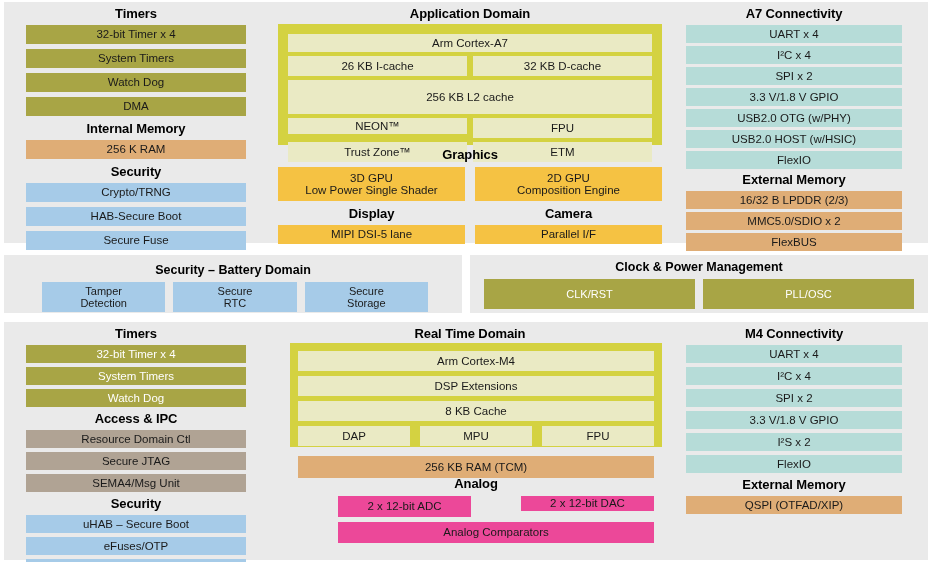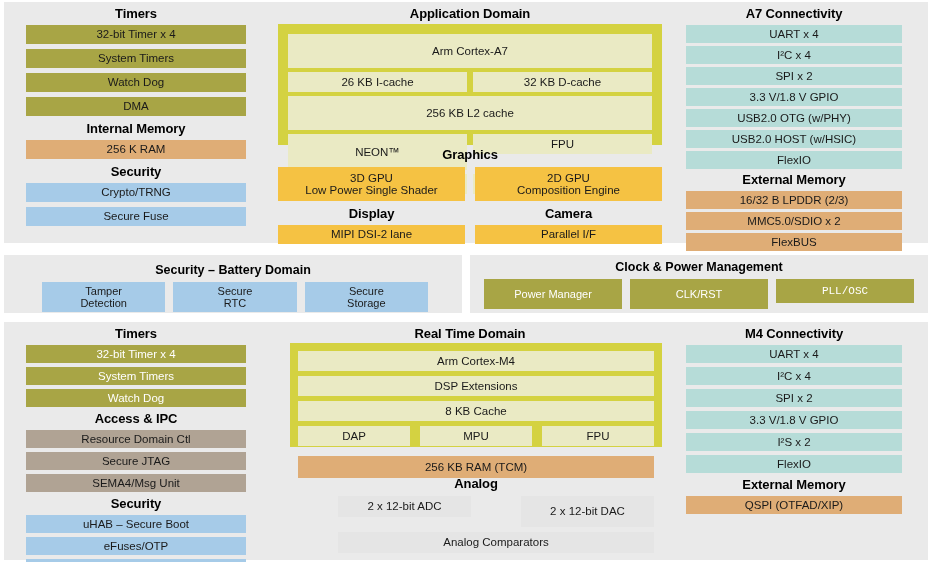--- a/index.html
+++ b/index.html
@@ -33,21 +33,21 @@
   }
   .bar.two{line-height:12.5px;}
 
   
   .c-olive   {background:#a8a545;}
   .c-olive-w {background:#a8a545;color:#ffffff;}
   .c-tan     {background:#dfad76;}
   .c-blue    {background:#a6cbe8;}
   .c-teal    {background:#b6dcd8;}
   .c-brown   {background:#b0a394;}
-  .c-gray    {background:#e5e5e5;margin-left:40px;}
+  .c-gray    {background:#ec4899;margin-left:40px;}
   .c-amber   {background:#f5c243;}
   .c-pale    {background:#eaeac4;}
 
   
   .corebox{position:absolute;background:#d4d241;box-sizing:border-box;}
 
   
   #c-top-left{left:26px;top:6px;width:220px;}
   #c-top-left .hdr{margin:0 0 3px 0;}
   #c-top-left .bar{height:19px;margin-bottom:5px;}
@@ -91,36 +91,37 @@
   <div class="col" id="c-top-left">
     <div class="hdr">Timers</div>
     <div class="bar c-olive">32-bit Timer x 4</div>
     <div class="bar c-olive">System Timers</div>
     <div class="bar c-olive">Watch Dog</div>
     <div class="bar c-olive">DMA</div>
     <div class="hdr" style="margin:2px 0 3px 0;">Internal Memory</div>
     <div class="bar c-tan">256 K RAM</div>
     <div class="hdr" style="margin:2px 0 3px 0;">Security</div>
     <div class="bar c-blue">Crypto/TRNG</div>
+    <div class="bar c-blue">HAB-Secure Boot</div>
     <div class="bar c-blue">Secure Fuse</div>
   </div>
 
   <div class="col" id="c-top-center">
     <div class="hdr">Application Domain</div>
   </div>
 
   <div class="corebox appbox" style="padding:10px;">
-    <div class="bar c-pale" style="height:34px;margin-bottom:4px;">Arm Cortex-A7</div>
+    <div class="bar c-pale" style="height:18px;margin-bottom:4px;">Arm Cortex-A7</div>
     <div class="row2" style="margin-bottom:4px;">
       <div class="bar c-pale flex1" style="height:20px;">26 KB I-cache</div>
       <div class="bar c-pale flex1" style="height:20px;">32 KB D-cache</div>
     </div>
     <div class="bar c-pale" style="height:34px;margin-bottom:4px;">256 KB L2 cache</div>
     <div class="row2" style="margin-bottom:4px;">
-      <div class="bar c-pale flex1" style="height:36px;">NEON™</div>
+      <div class="bar c-pale flex1" style="height:16px;">NEON™</div>
       <div class="bar c-pale flex1" style="height:20px;">FPU</div>
     </div>
     <div class="row2">
       <div class="bar c-pale flex1" style="height:20px;">Trust Zone™</div>
       <div class="bar c-pale flex1" style="height:20px;">ETM</div>
     </div>
   </div>
 
   <div class="col" style="left:278px;top:147px;width:384px;">
     <div class="hdr">Graphics</div>
@@ -132,21 +133,21 @@
       <div class="bar c-amber two flex1" style="height:34px;flex-direction:column;">
         <span>2D GPU</span>
         <span>Composition Engine</span>
       </div>
     </div>
     <div class="row2" style="margin-top:5px;gap:10px;">
       <div class="hdr flex1">Display</div>
       <div class="hdr flex1">Camera</div>
     </div>
     <div class="row2" style="margin-top:3px;gap:10px;">
-      <div class="bar c-amber flex1" style="height:19px;">MIPI DSI-2 lane</div>
+      <div class="bar c-amber flex1" style="height:19px;">MIPI DSI-5 lane</div>
       <div class="bar c-amber flex1" style="height:19px;">Parallel I/F</div>
     </div>
   </div>
 
   <div class="col" id="c-top-right">
     <div class="hdr" style="margin-bottom:3px;">A7 Connectivity</div>
     <div class="bar c-teal">UART x 4</div>
     <div class="bar c-teal">I²C x 4</div>
     <div class="bar c-teal">SPI x 2</div>
     <div class="bar c-teal">3.3 V/1.8 V GPIO</div>
@@ -173,23 +174,22 @@
       <div class="band-bar c-blue flex1" style="height:30px;flex-direction:column;">
         <span>Secure</span>
         <span>Storage</span>
       </div>
     </div>
   </div>
 
   <div class="panel" id="panel-clock">
     <div class="band-hdr" style="padding-top:5px;text-align:center;">Clock &amp; Power Management</div>
     <div class="row3" style="margin:5px 14px 0 14px;">
-      <div class="band-bar c-olive-w flex1" style="height:30px;">Power Manager</div>
       <div class="band-bar c-olive-w flex1" style="height:30px;">CLK/RST</div>
-      <div class="band-bar c-olive-w flex1" style="height:24px;font-family:Liberation Mono, monospace;">PLL/OSC</div>
+      <div class="band-bar c-olive-w flex1" style="height:30px;">PLL/OSC</div>
     </div>
   </div>
 
   <div class="panel" id="panel-bottom"></div>
 
   <div class="col" id="c-bot-left">
     <div class="hdr" style="margin-bottom:3px;">Timers</div>
     <div class="bar c-olive-w">32-bit Timer x 4</div>
     <div class="bar c-olive-w">System Timers</div>
     <div class="bar c-olive-w">Watch Dog</div>
@@ -217,21 +217,21 @@
       <div class="bar c-pale flex1" style="height:20px;">FPU</div>
     </div>
   </div>
 
   <div class="bar c-tan" style="position:absolute;left:298px;top:456px;width:356px;height:22px;">256 KB RAM (TCM)</div>
 
   <div class="col" style="left:298px;top:476px;width:356px;">
     <div class="hdr">Analog</div>
     <div class="row2" style="margin-top:4px;gap:10px;">
       <div class="bar c-gray flex1" style="height:21px;">2 x 12-bit ADC</div>
-      <div class="bar c-gray flex1" style="height:31px;">2 x 12-bit DAC</div>
+      <div class="bar c-gray flex1" style="height:15px;">2 x 12-bit DAC</div>
     </div>
     <div class="bar c-gray" style="height:21px;margin-top:5px;">Analog Comparators</div>
   </div>
 
   <div class="col" id="c-bot-right">
     <div class="hdr" style="margin-bottom:3px;">M4 Connectivity</div>
     <div class="bar c-teal">UART x 4</div>
     <div class="bar c-teal">I²C x 4</div>
     <div class="bar c-teal">SPI x 2</div>
     <div class="bar c-teal">3.3 V/1.8 V GPIO</div>

